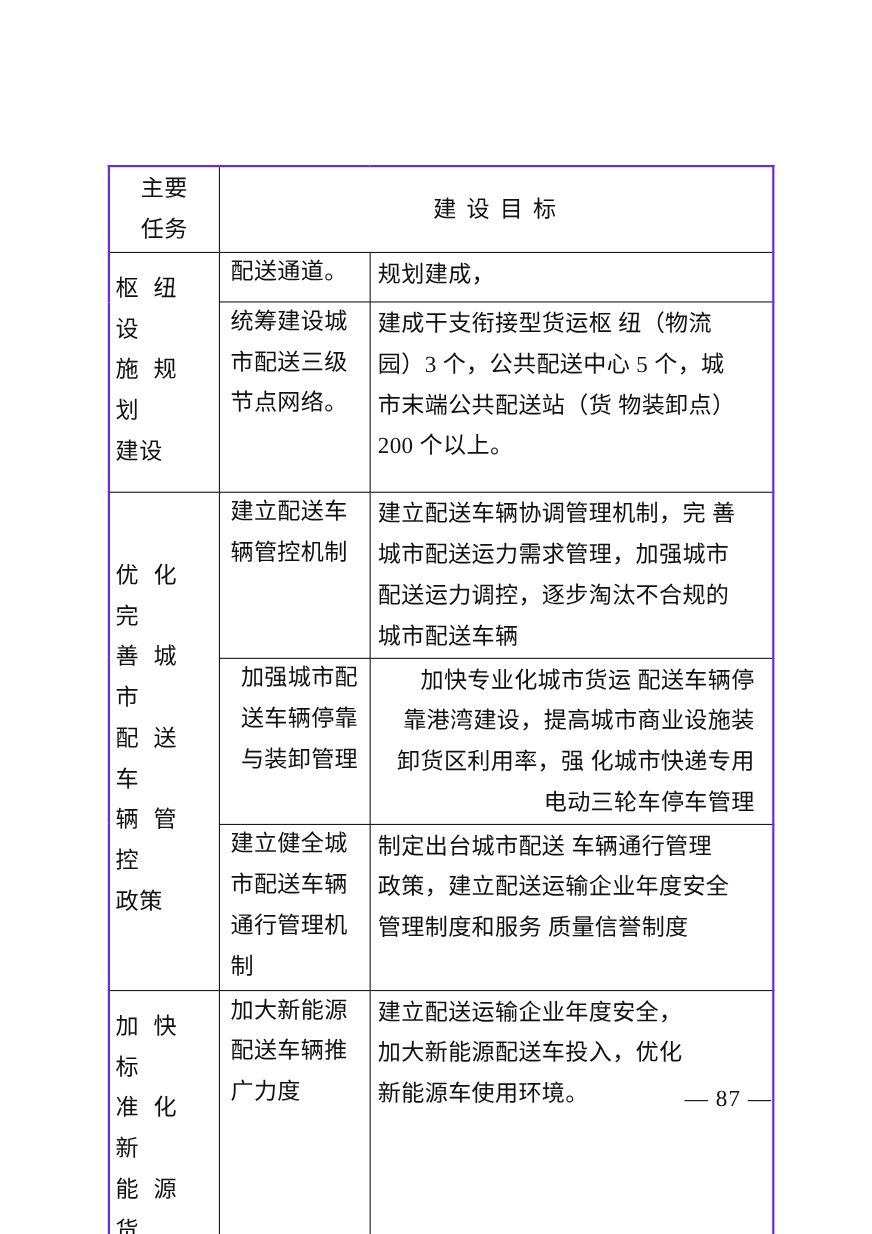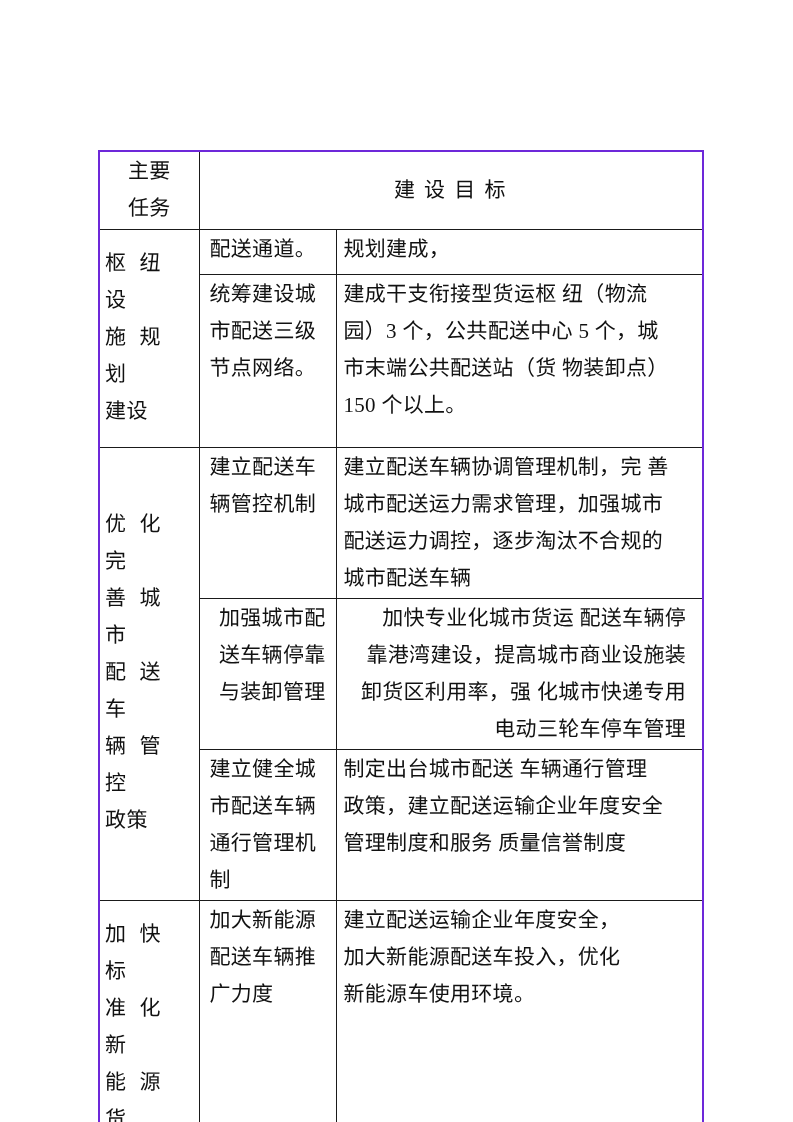--- a/index.html
+++ b/index.html
@@ -44,21 +44,21 @@
     vertical-align: middle;
     padding: 0;
     letter-spacing: 2px;
   }
   td.task-cell {
     padding: 16px 5px;
     letter-spacing: 0.5px;
     font-family: Liberation Mono, monospace;
   }
   td.task-cell.v-middle { vertical-align: middle; }
-  td.sub-cell { padding: 1px 10px 1px 10px; }
+  td.sub-cell { padding: 1px 10px 1px 10px; font-family: Liberation Mono, monospace; }
   td.goal-cell { padding: 1px 16px 1px 7px; }
   .page-footer {
     position: absolute;
     top: 986px;
     left: 0;
     width: 702px;
     text-align: right;
     font-size: 21px;
     letter-spacing: 1px;
     color: #111111;
@@ -91,21 +91,21 @@
       <td class="goal-cell">规划建成，</td>
     </tr>
 
     <tr style="height:149px;">
       <td class="sub-cell">统筹建设城
 市配送三级
 节点网络。</td>
       <td class="goal-cell">建成干支衔接型货运枢 纽（物流
 园）3 个，公共配送中心 5 个，城
 市末端公共配送站（货 物装卸点）
-150 个以上。</td>
+200 个以上。</td>
     </tr>
 
     <tr style="height:149px;">
       <td class="task-cell v-middle" rowspan="3">优 化 完
 善 城 市
 配 送 车
 辆 管 控
 政策</td>
       <td class="sub-cell">建立配送车
 辆管控机制</td>
@@ -142,14 +142,15 @@
       <td class="sub-cell">加大新能源
 配送车辆推
 广力度</td>
       <td class="goal-cell">建立配送运输企业年度安全，
 加大新能源配送车投入，优化
 新能源车使用环境。</td>
     </tr>
   </tbody>
     </table>
 
+  <div class="page-footer">— 87 —</div>
 
 </div>
 
 </body></html>

